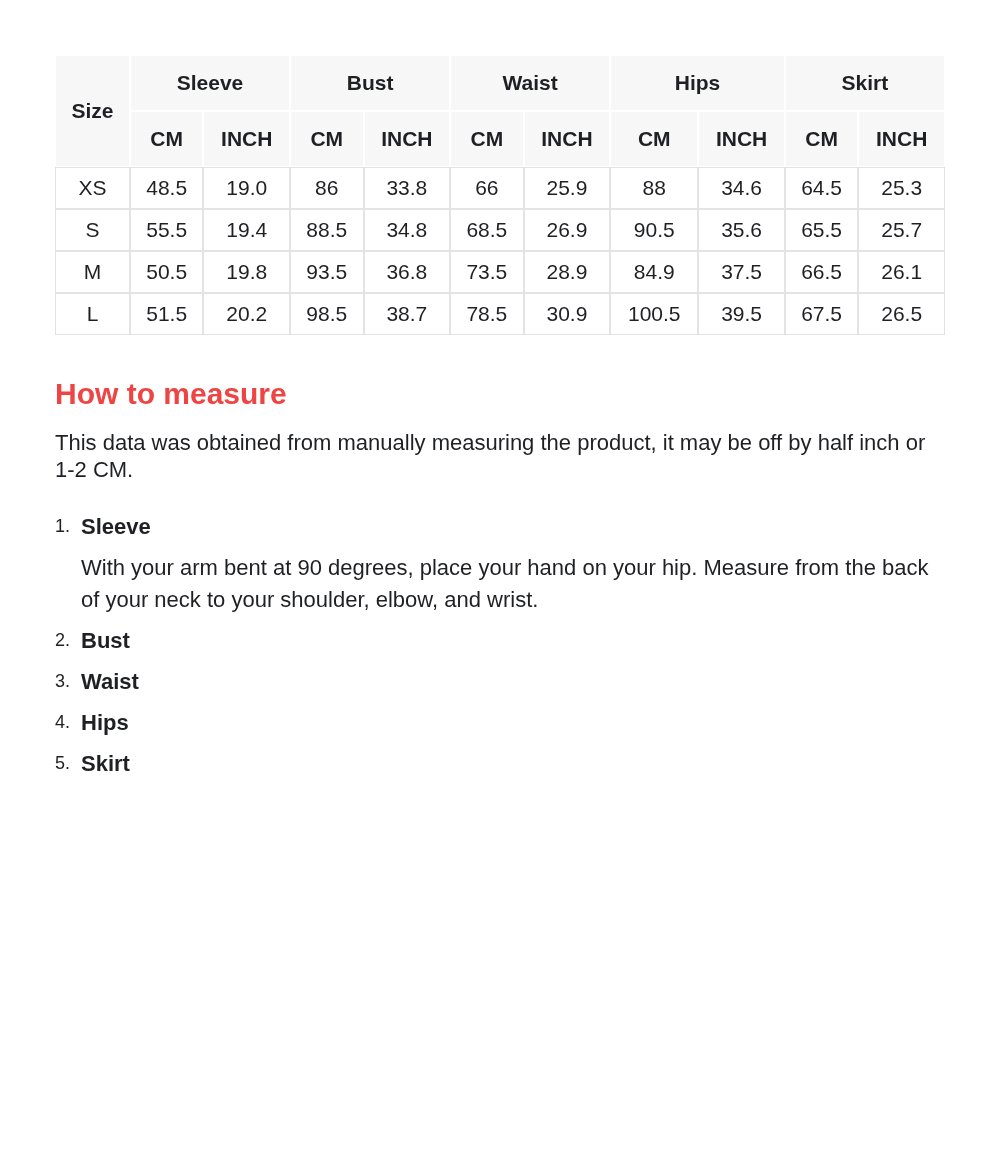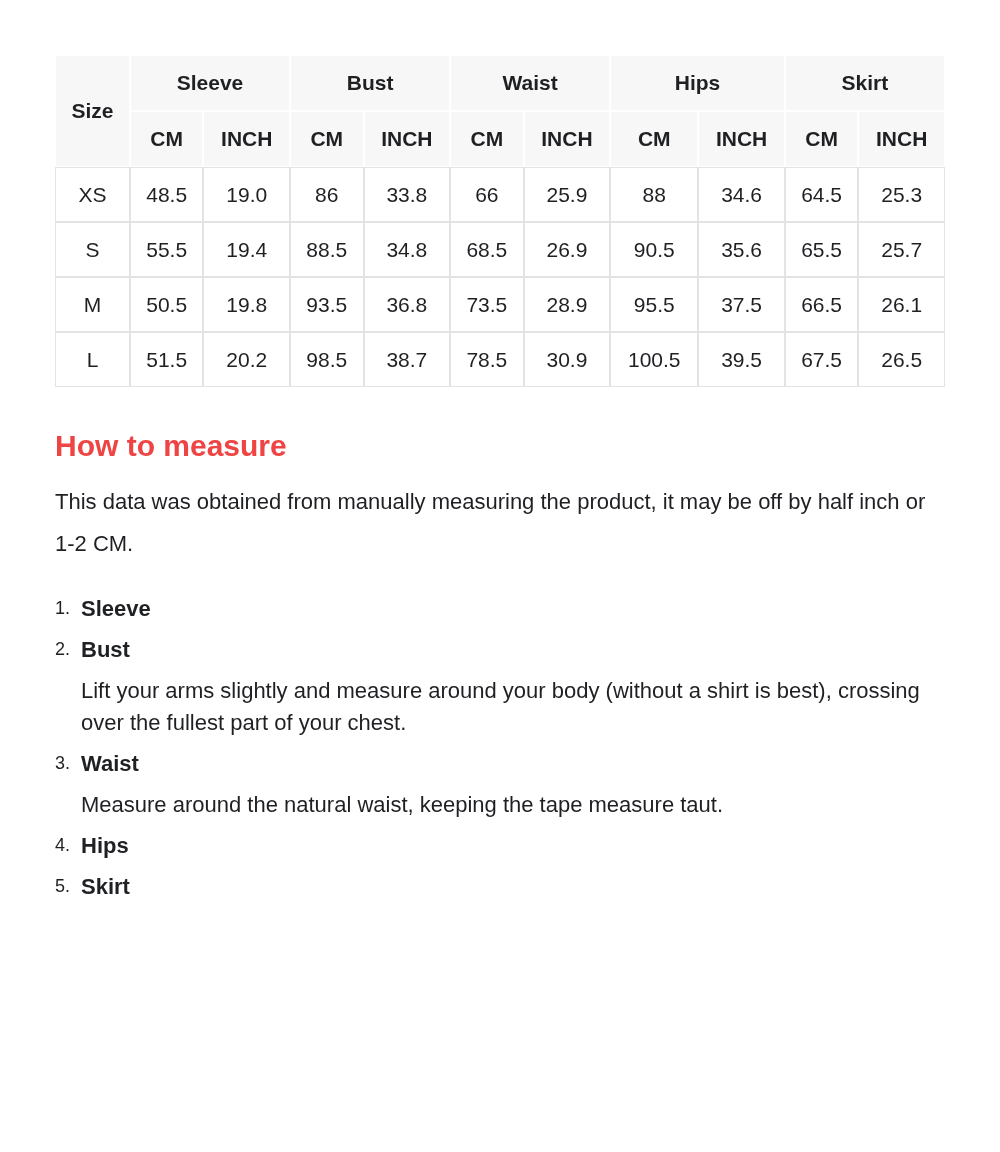--- a/index.html
+++ b/index.html
@@ -26,35 +26,35 @@
     border: 1px solid #ffffff;
     font-weight: 700;
     height: 56px;
     text-align: center;
     padding: 0 8px;
   }
   table.size-chart td {
     background: #ffffff;
     border: 1px solid #e3e3e3;
     font-weight: 400;
-    height: 55px;
+    height: 42px;
     text-align: center;
     padding: 0 8px;
   }
 
   
   .measure-heading {
     font-size: 30px;
     font-weight: 700;
     margin: 42px 0 18px 0;
     color: #ef4444;
   }
   .measure-intro {
     font-size: 22px;
-    line-height: 42px;
+    line-height: 27px;
     margin: 0 0 28px 0;
   }
   .measure-list {
     list-style: none;
     margin: 0;
     padding: 0;
     font-size: 22px;
   }
   .measure-list li {
     position: relative;
@@ -135,21 +135,21 @@
         <td>25.7</td>
       </tr>
       <tr>
         <td>M</td>
         <td>50.5</td>
         <td>19.8</td>
         <td>93.5</td>
         <td>36.8</td>
         <td>73.5</td>
         <td>28.9</td>
-        <td>95.5</td>
+        <td>84.9</td>
         <td>37.5</td>
         <td>66.5</td>
         <td>26.1</td>
       </tr>
       <tr>
         <td>L</td>
         <td>51.5</td>
         <td>20.2</td>
         <td>98.5</td>
         <td>38.7</td>
@@ -164,30 +164,29 @@
   </table>
 
   <h2 class="measure-heading">How to measure</h2>
 
   <p class="measure-intro">This data was obtained from manually measuring the product, it may be off by half inch or 1-2 CM.</p>
 
   <ol class="measure-list">
     <li>
       <span class="item-num">1.</span>
       <p class="item-title">Sleeve</p>
+      <p class="item-desc">With your arm bent at 90 degrees, place your hand on your hip. Measure from the back of your neck to your shoulder, elbow, and wrist.</p>
     </li>
     <li>
       <span class="item-num">2.</span>
       <p class="item-title">Bust</p>
-      <p class="item-desc">Lift your arms slightly and measure around your body (without a shirt is best), crossing over the fullest part of your chest.</p>
     </li>
     <li>
       <span class="item-num">3.</span>
       <p class="item-title">Waist</p>
-      <p class="item-desc">Measure around the natural waist, keeping the tape measure taut.</p>
     </li>
     <li>
       <span class="item-num">4.</span>
       <p class="item-title">Hips</p>
     </li>
     <li>
       <span class="item-num">5.</span>
       <p class="item-title">Skirt</p>
     </li>
   </ol>

